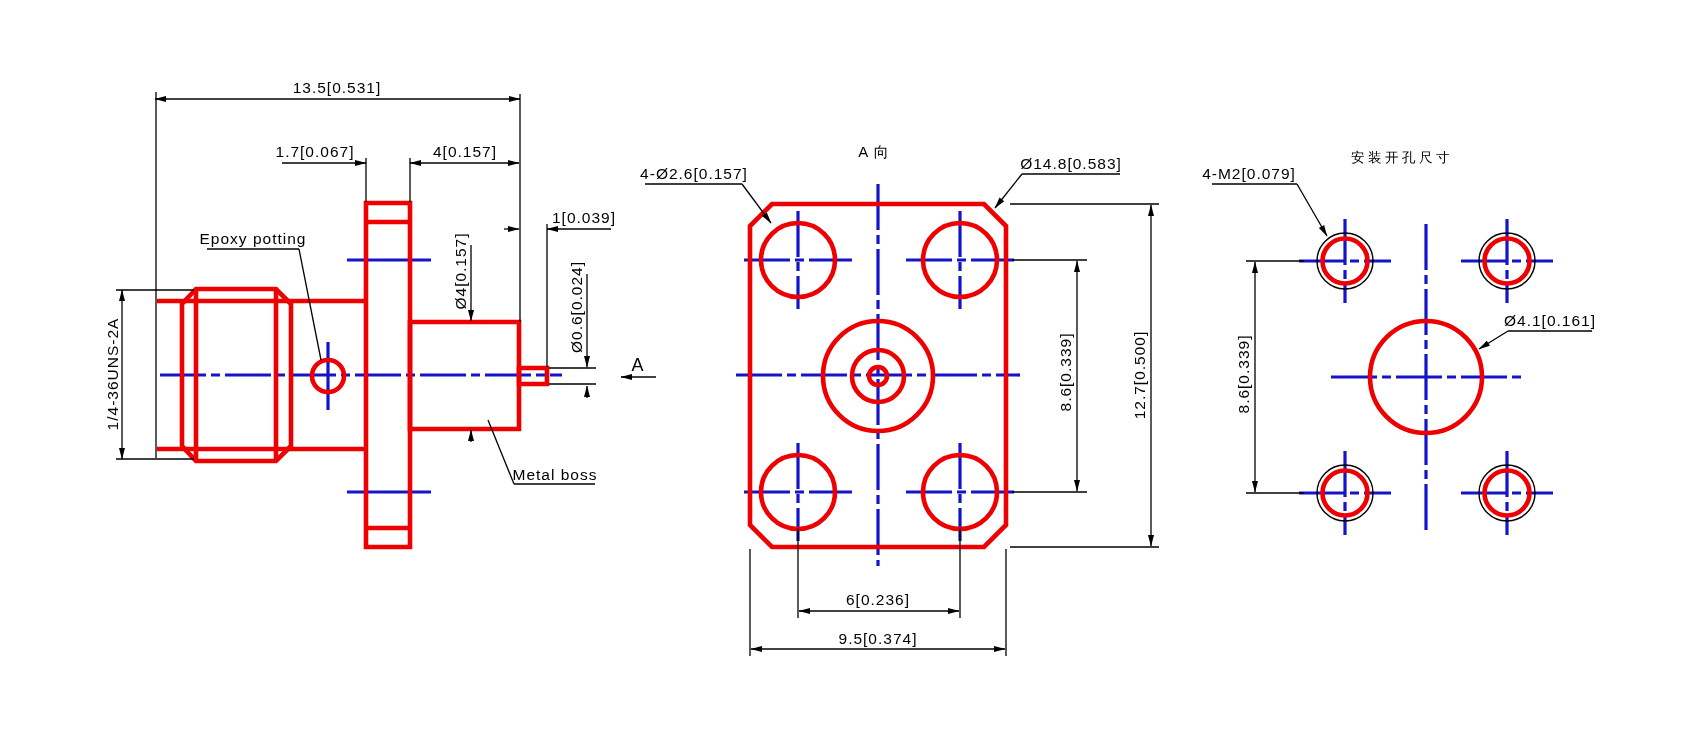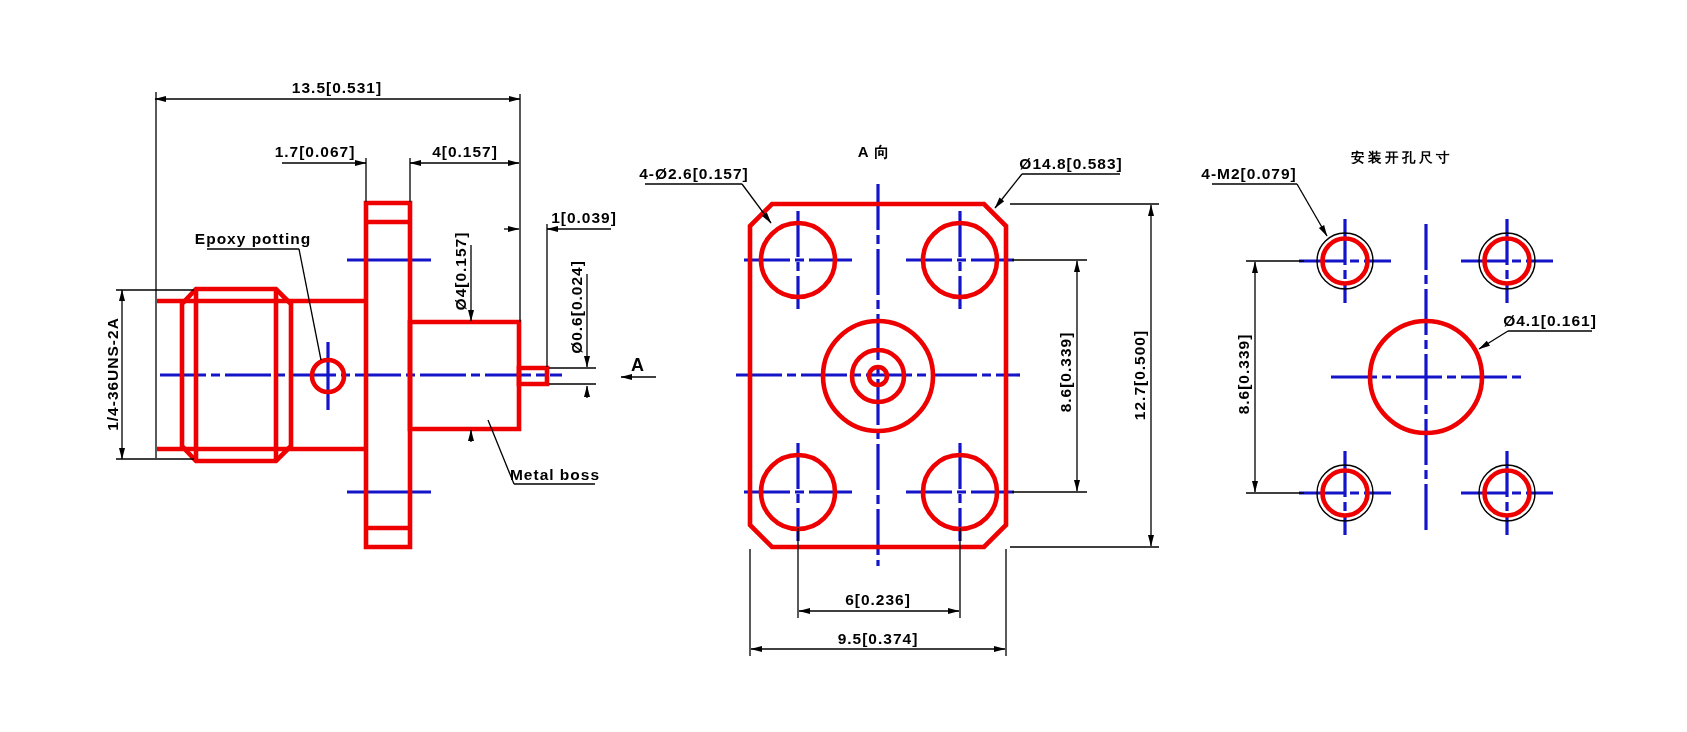--- a/index.html
+++ b/index.html
@@ -1,16 +1,16 @@
 <!DOCTYPE html>
 <html><head>
 <meta charset="utf-8">
 <style>
   html,body{margin:0;padding:0;background:#ffffff;}
-  .canvas{width:1687px;height:732px;background:#ffffff;position:relative;overflow:hidden;font-weight:bold;}
+  .canvas{width:1687px;height:732px;background:#ffffff;position:relative;overflow:hidden;}
   svg{display:block;}
   .red{stroke:#ee0000;stroke-width:4.6;fill:none;stroke-linejoin:miter;}
   .blue{stroke:#1414c8;stroke-width:3.2;fill:none;}
   .cl{stroke-dasharray:46 5 9 5;}
   .dim{stroke:#000000;stroke-width:1.3;fill:none;}
   .thin{stroke:#000000;stroke-width:1.4;fill:none;}
   text{font-family:"Liberation Sans", sans-serif;font-size:15.5px;fill:#000000;letter-spacing:1px;}
   .tmid{text-anchor:middle;}
   .big{font-size:18px;}
   .vtitle{font-size:15px;}

